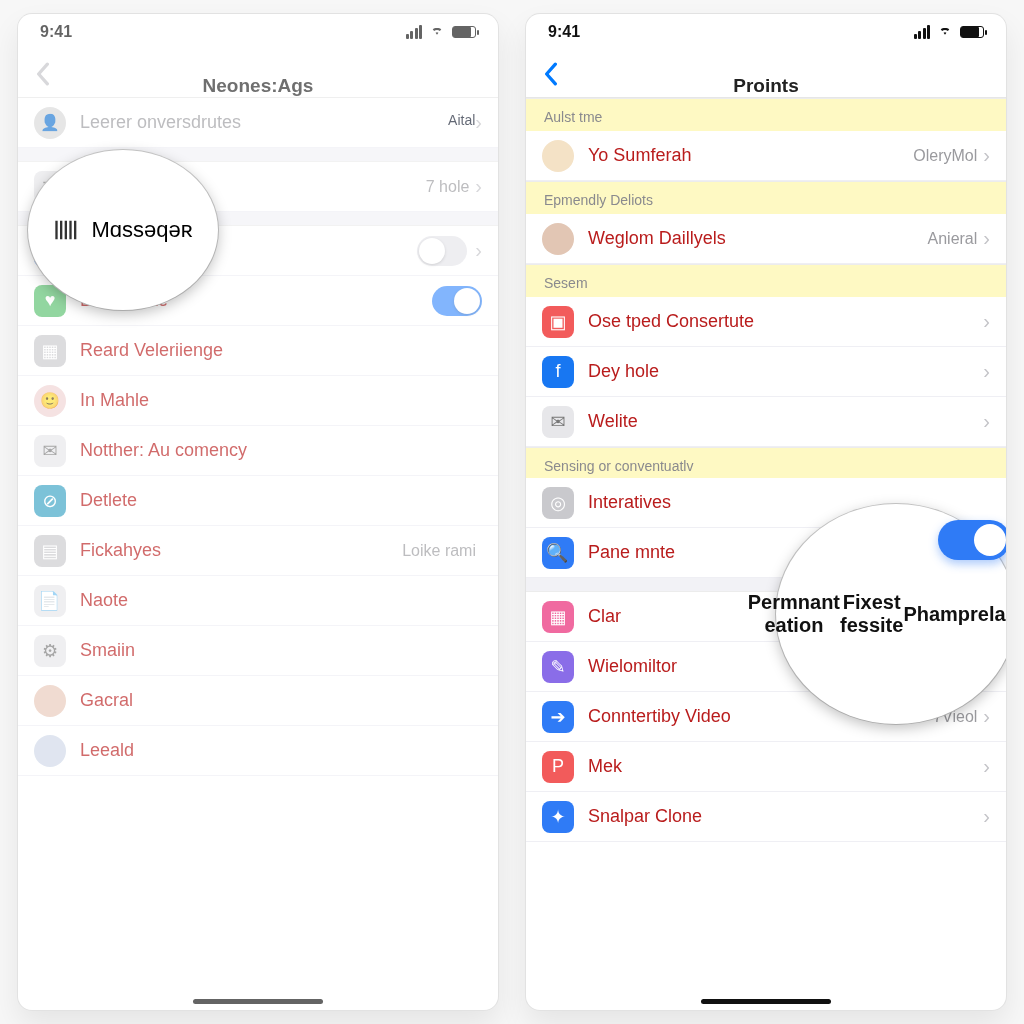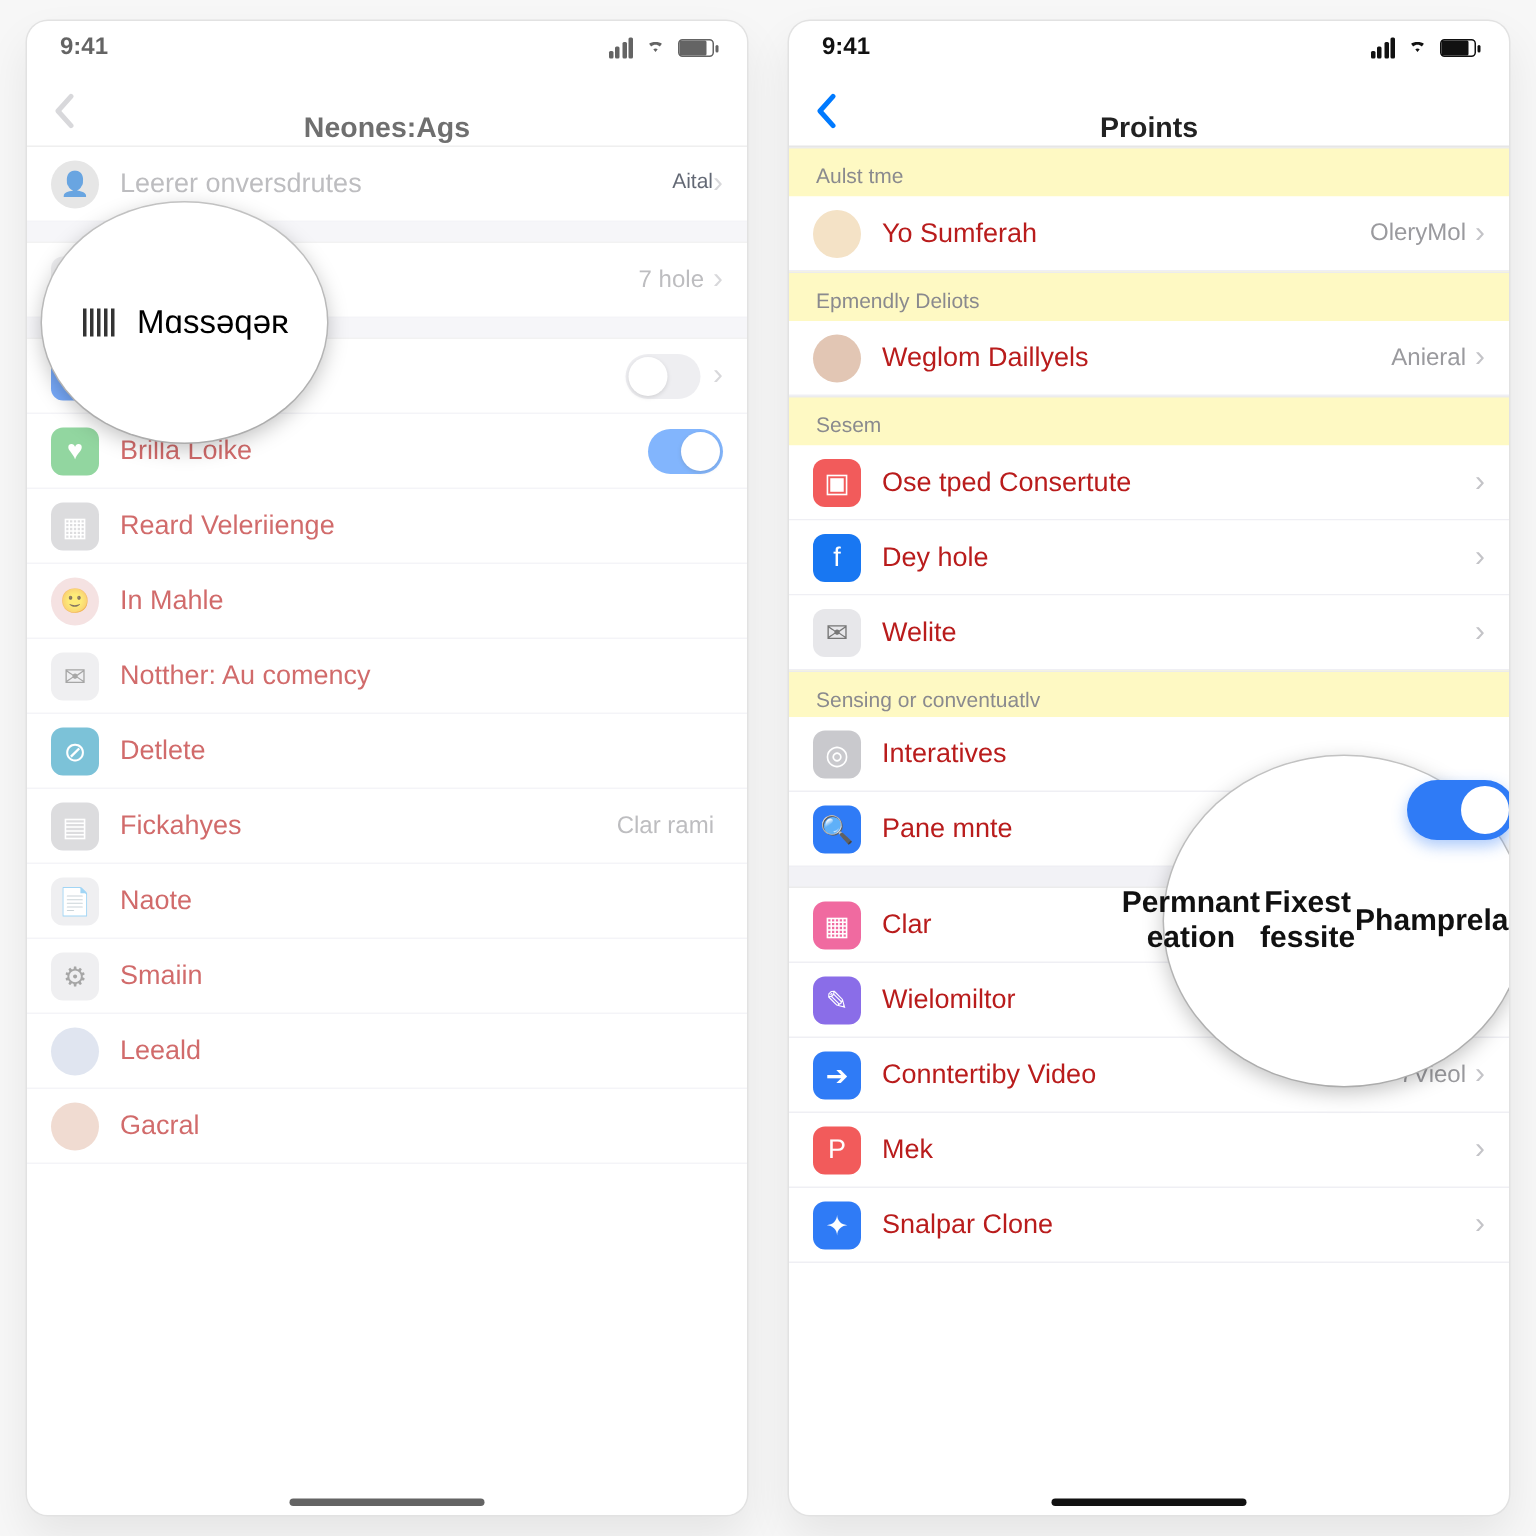--- a/index.html
+++ b/index.html
@@ -109,21 +109,21 @@
     text-align:center;
     z-index:10;
   }
   .callout .c-line { font-size:20px; color:#111; font-weight:600; padding:2px 0; }
   .callout-list { align-items:stretch; }
   .callout-list .c-item {
     width:100%; padding:10px 20px; font-size:19px; color:#222; border-top:1px solid #e6e6e6;
   }
   .callout-list .c-item:first-child{border-top:none;}
   .callout-top {
-    width:190px; height:160px; left:10px; top:121px;
+    width:190px; height:160px; left:10px; top:136px;
     flex-direction:row; gap:10px; padding:0 16px;
   }
   .callout-top .mini-icon{
     width:28px;height:40px;display:flex;align-items:center;justify-content:center;font-size:22px;
   }
   .callout-top .t-label{font-size:22px;font-weight:500;}
   .callout-bottom {
     width:220px; height:220px; left:-10px; bottom:-10px;
     padding:26px 8px;
   }
@@ -235,37 +235,37 @@
       <span class="icon ic-lite">✉</span>
       <span class="label">Notther: Au comency</span>
     </li>
     <li class="row">
       <span class="icon ic-teal">⊘</span>
       <span class="label">Detlete</span>
     </li>
     <li class="row">
       <span class="icon ic-grey">▤</span>
       <span class="label">Fickahyes</span>
-      <span class="detail">Clar rami</span>
+      <span class="detail">Loike rami</span>
     </li>
     <li class="row">
       <span class="icon ic-lite">📄</span>
       <span class="label">Naote</span>
     </li>
     <li class="row">
       <span class="icon ic-lite">⚙</span>
       <span class="label">Smaiin</span>
     </li>
     <li class="row">
+      <span class="avatar" style="background:#e9c8b8;"></span>
+      <span class="label">Gacral</span>
+    </li>
+    <li class="row">
       <span class="avatar" style="background:#cfd8e9;"></span>
       <span class="label">Leeald</span>
-    </li>
-    <li class="row">
-      <span class="avatar" style="background:#e9c8b8;"></span>
-      <span class="label">Gacral</span>
     </li>
   </ul>
 
   <div class="dim-overlay"></div>
 
   <div class="callout callout-top">
     <span class="mini-icon">
       <svg viewBox="0 0 24 24">
           <path stroke="#333" stroke-width="2" d="M3 4v16M7 4v16M11 4v16M15 4v16M19 4v16"></path>
         </svg>

